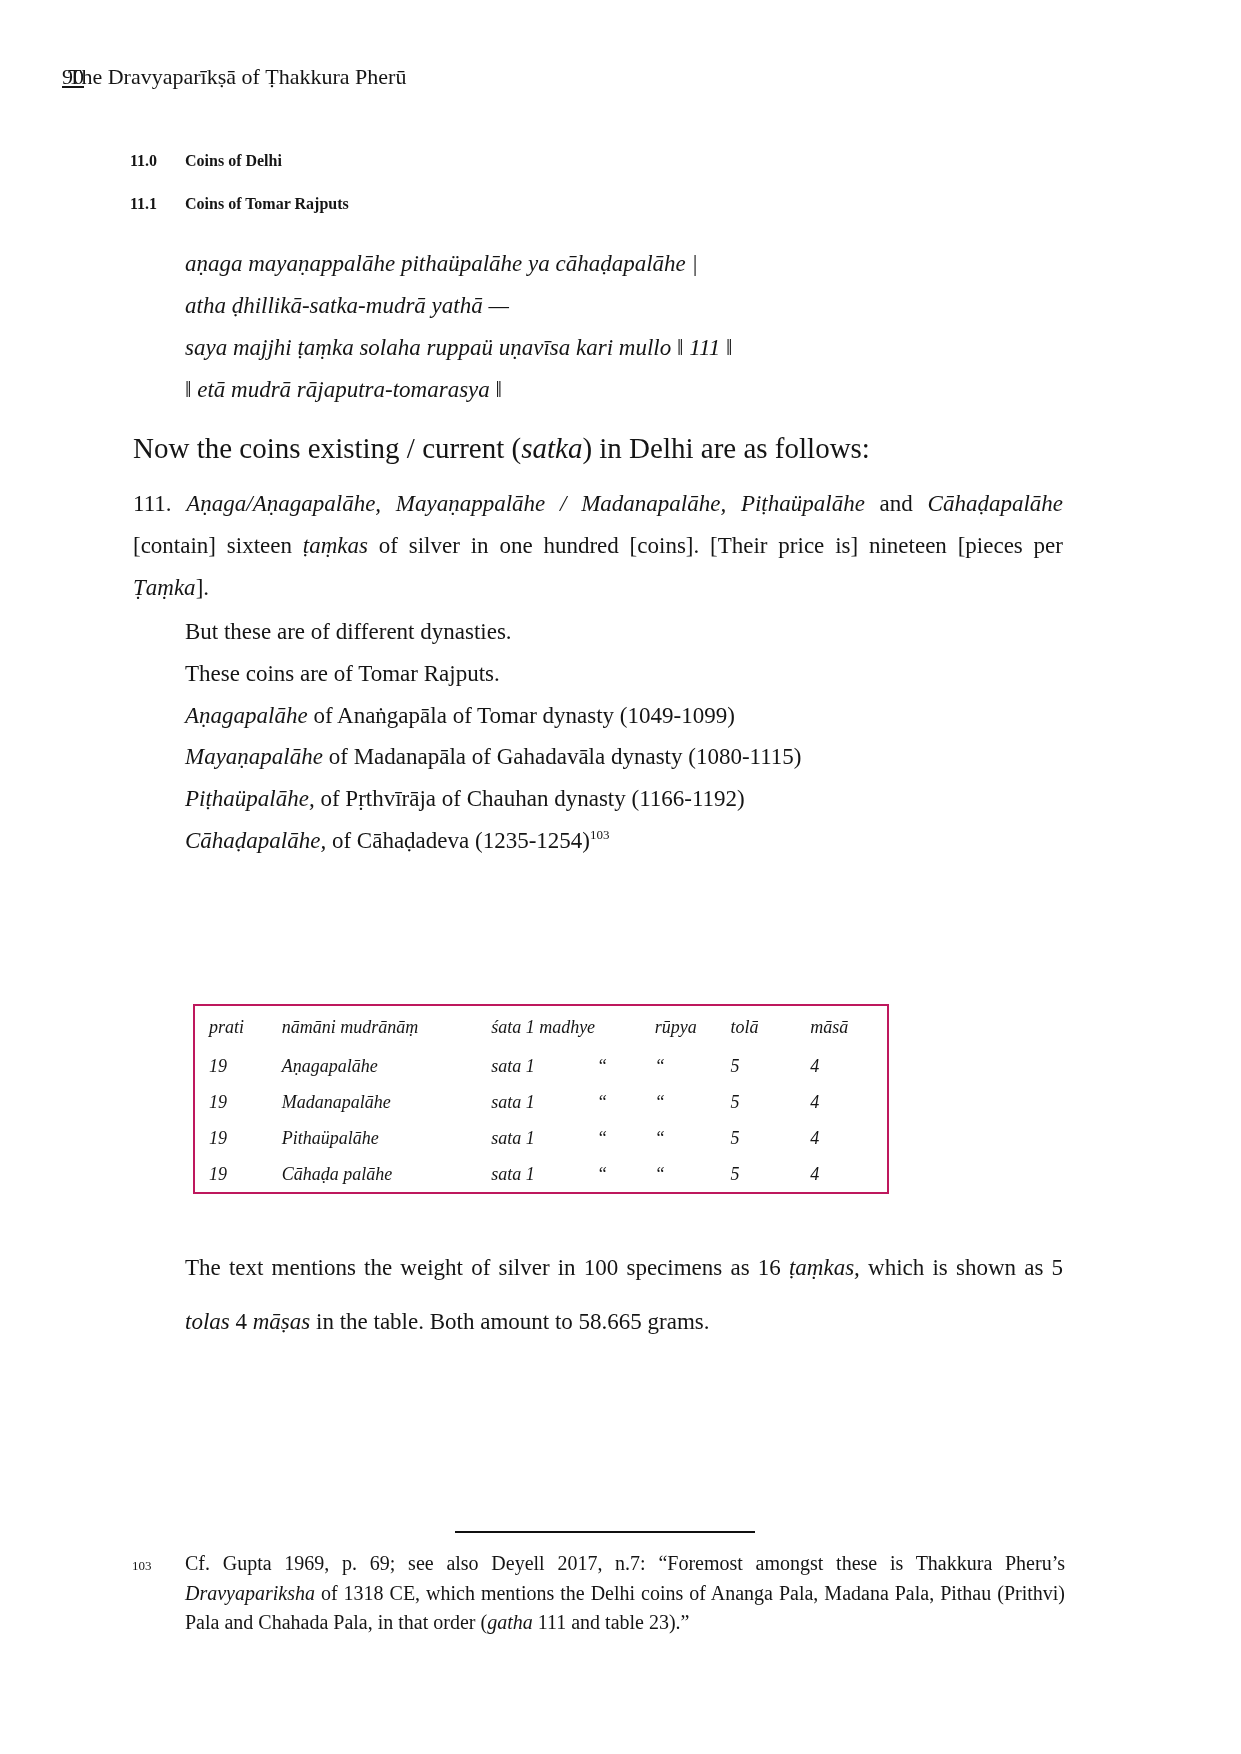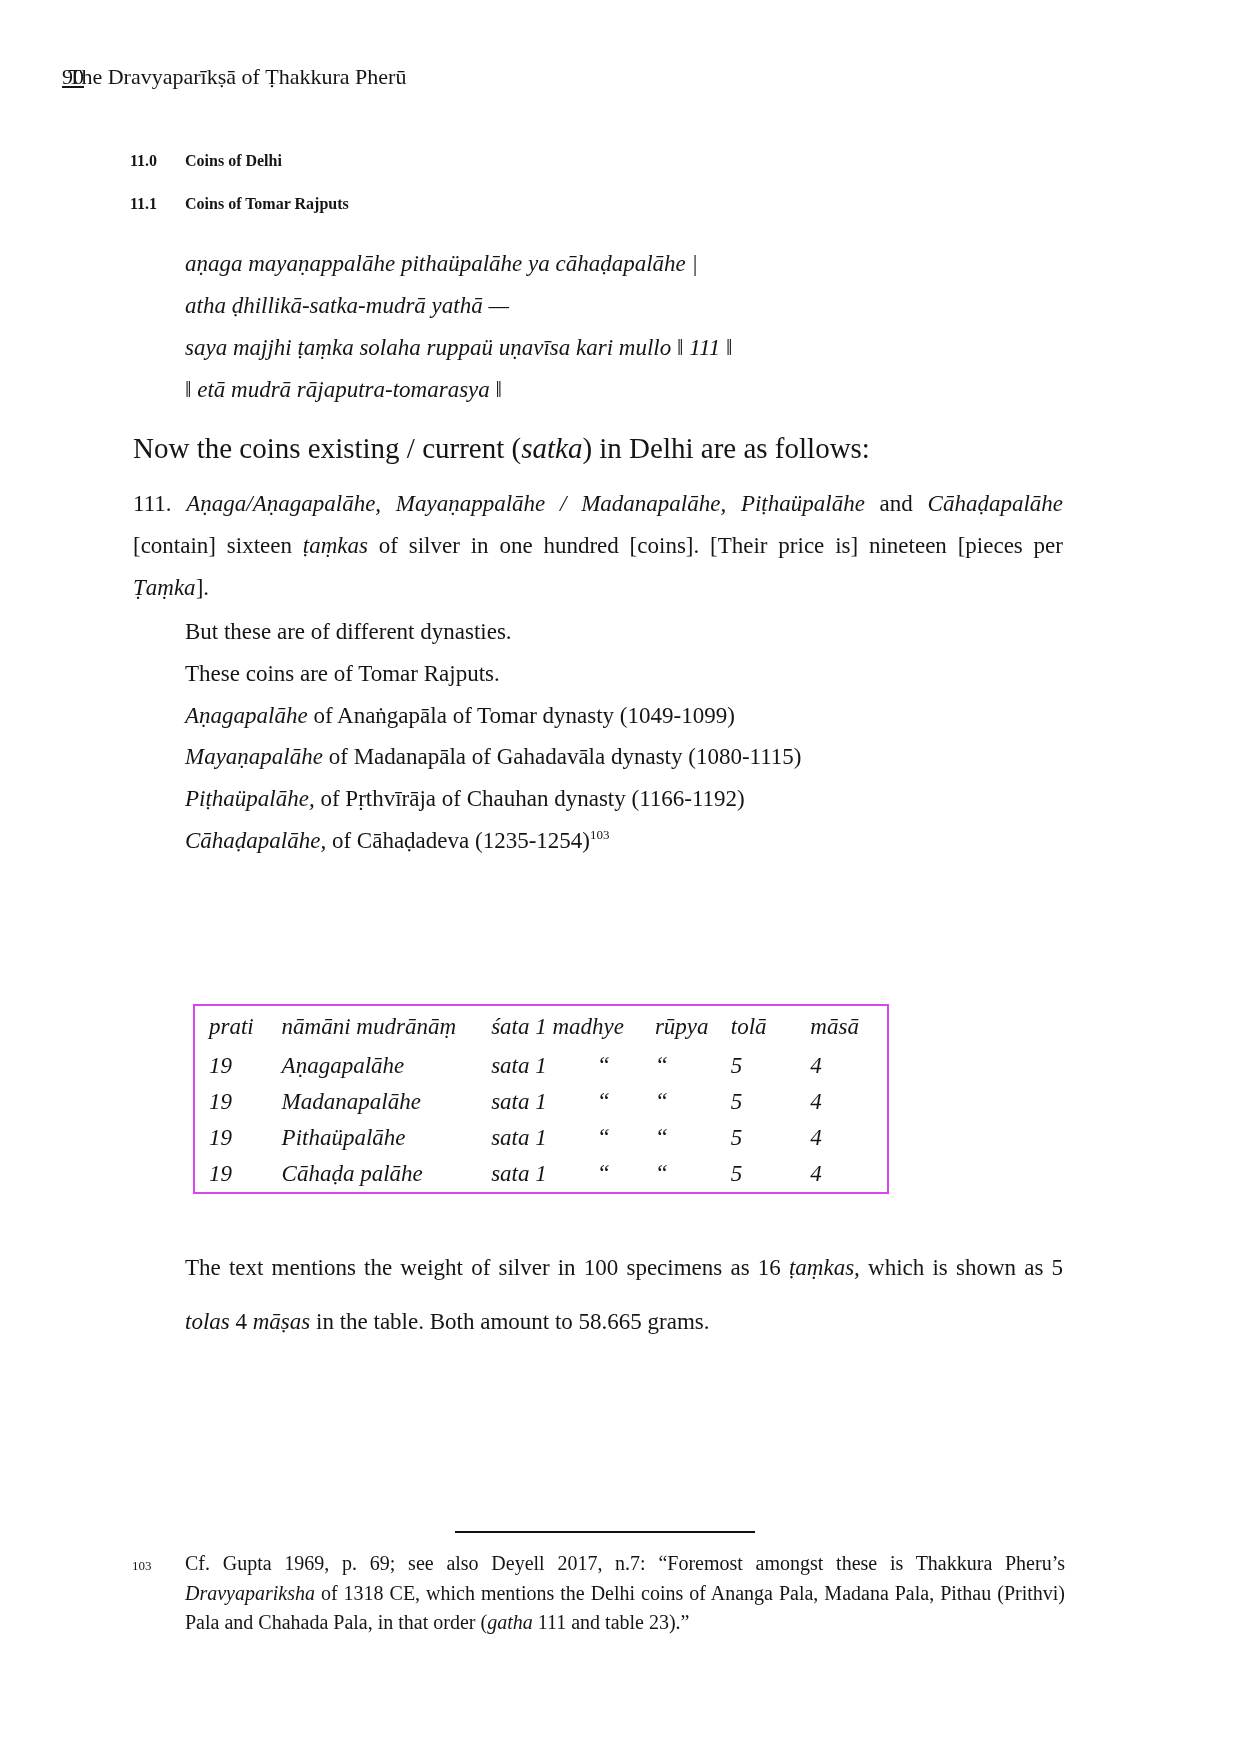--- a/index.html
+++ b/index.html
@@ -25,22 +25,22 @@
 
   .para111 { top:483px; left:133px; width:930px; font-size:23px; line-height:42px; text-align:justify; }
 
   .dynasties { top:611px; left:185px; width:880px; font-size:23px; line-height:41.8px; }
   .dynasties sup { font-size:13px; line-height:0; }
 
   .table-title { top:966px; left:193px; width:696px; text-align:center; font-size:23px; font-weight:bold; }
 
   table.coins {
     position:absolute; top:1004px; left:193px; width:696px;
-    border:2px solid #d946ef; border-collapse:collapse;
-    font-size:23px; font-style:italic;
+    border:2px solid #be185d; border-collapse:collapse;
+    font-size:18px; font-style:italic;
   }
   table.coins th, table.coins td {
     font-weight:normal; text-align:left; vertical-align:middle; padding:0;
     height:36px; white-space:nowrap;
   }
   table.coins tr.hdr th { height:42px; }
   table.coins .c0 { padding-left:14px; }
   table.coins .c3 { padding-left:18px; }
   table.coins .c4 { padding-left:16px; }
   table.coins .c5 { padding-left:12px; }

